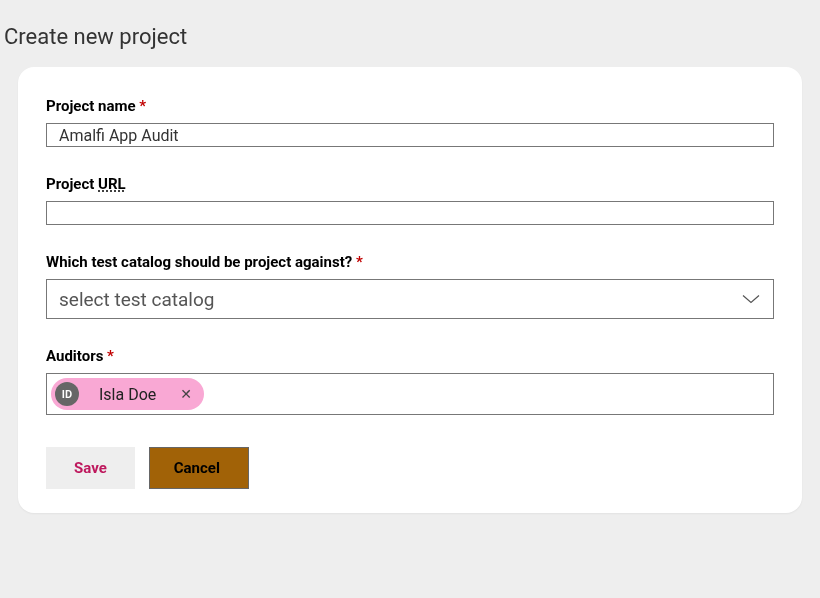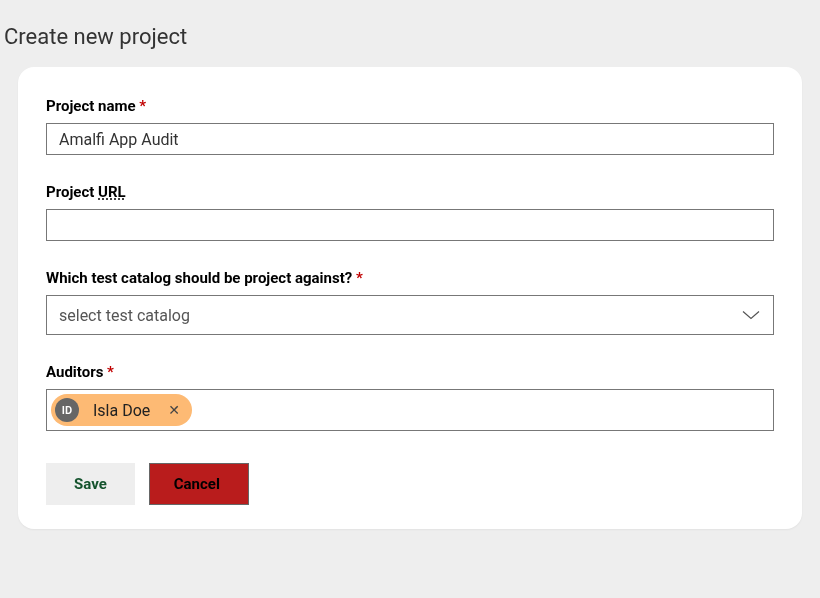--- a/index.html
+++ b/index.html
@@ -43,38 +43,38 @@
     .required-asterisk {
       color: #c00000;
       font-weight: 700;
     }
     .abbr-url {
       text-decoration: underline dotted;
       text-underline-offset: 2px;
     }
     .text-input {
       width: 100%;
-      height: 32px;
+      height: 24px;
       border: 1px solid #777;
       padding: 0 12px;
       font-size: 16px;
       color: #333;
       background: #fff;
       font-family: inherit;
     }
     .select-wrapper {
       position: relative;
       width: 100%;
     }
     .select-input {
       width: 100%;
       height: 40px;
       border: 1px solid #777;
       padding: 0 40px 0 12px;
-      font-size: 16px;
+      font-size: 19px;
       color: #555;
       background: #fff;
       appearance: none;
       -webkit-appearance: none;
       font-family: inherit;
       cursor: pointer;
     }
     .select-chevron {
       position: absolute;
       right: 14px;
@@ -89,24 +89,24 @@
       padding: 4px;
       display: flex;
       align-items: center;
       flex-wrap: wrap;
       gap: 4px;
       background: #fff;
     }
     .tag-chip {
       display: inline-flex;
       align-items: center;
-      background: #fdba74;
+      background: #f9a8d4;
       border-radius: 16px;
       padding: 4px 8px 4px 4px;
-      gap: 14px;
+      gap: 20px;
     }
     .tag-avatar {
       width: 24px;
       height: 24px;
       border-radius: 50%;
       background: #666;
       color: #fff;
       display: flex;
       align-items: center;
       justify-content: center;
@@ -135,25 +135,25 @@
       height: 42px;
       padding: 0 28px;
       font-size: 15px;
       font-weight: 700;
       border: none;
       cursor: pointer;
       font-family: inherit;
     }
     .btn-save {
       background: #eeeeee;
-      color: #14532d;
+      color: #be185d;
       cursor: not-allowed;
     }
     .btn-cancel {
-      background: #b91c1c;
+      background: #a16207;
       color: #000;
       border: 1px solid #666;
       padding-left: 24px;
     }
   </style>
 </head>
 <body>
 
 <h1 class="page-title">Create new project</h1>
 

